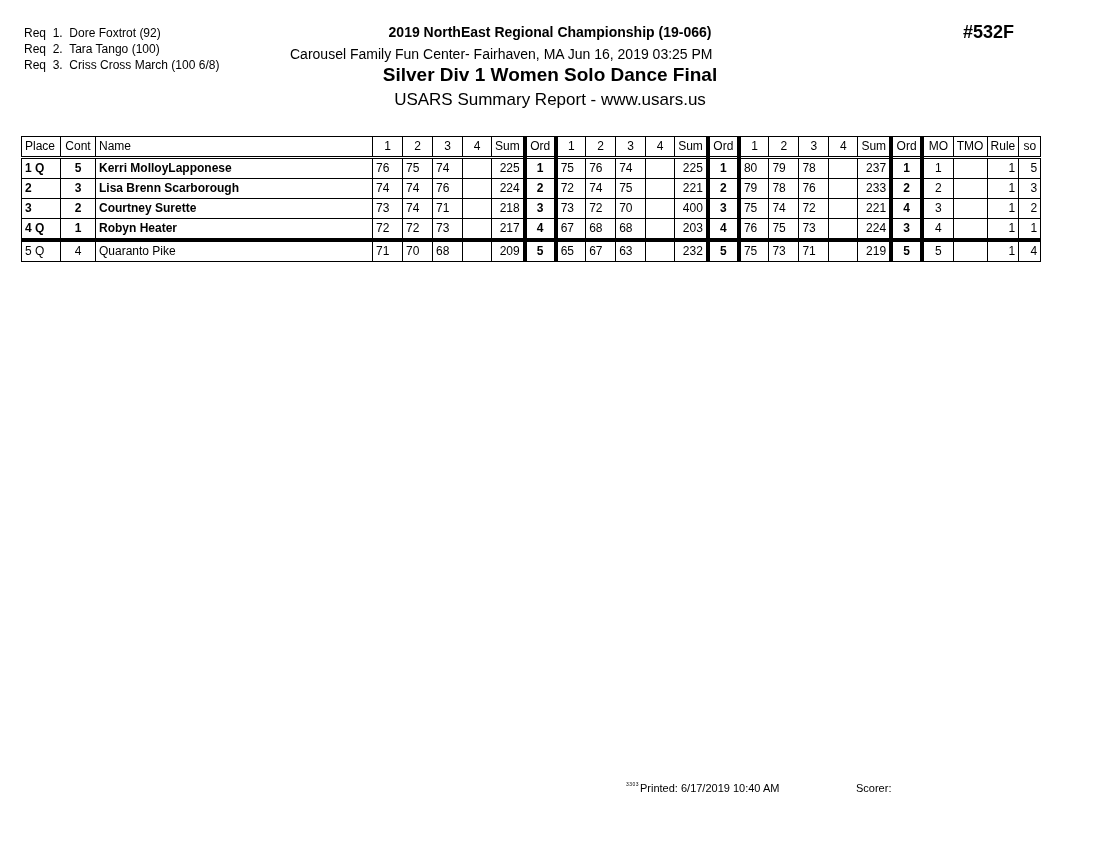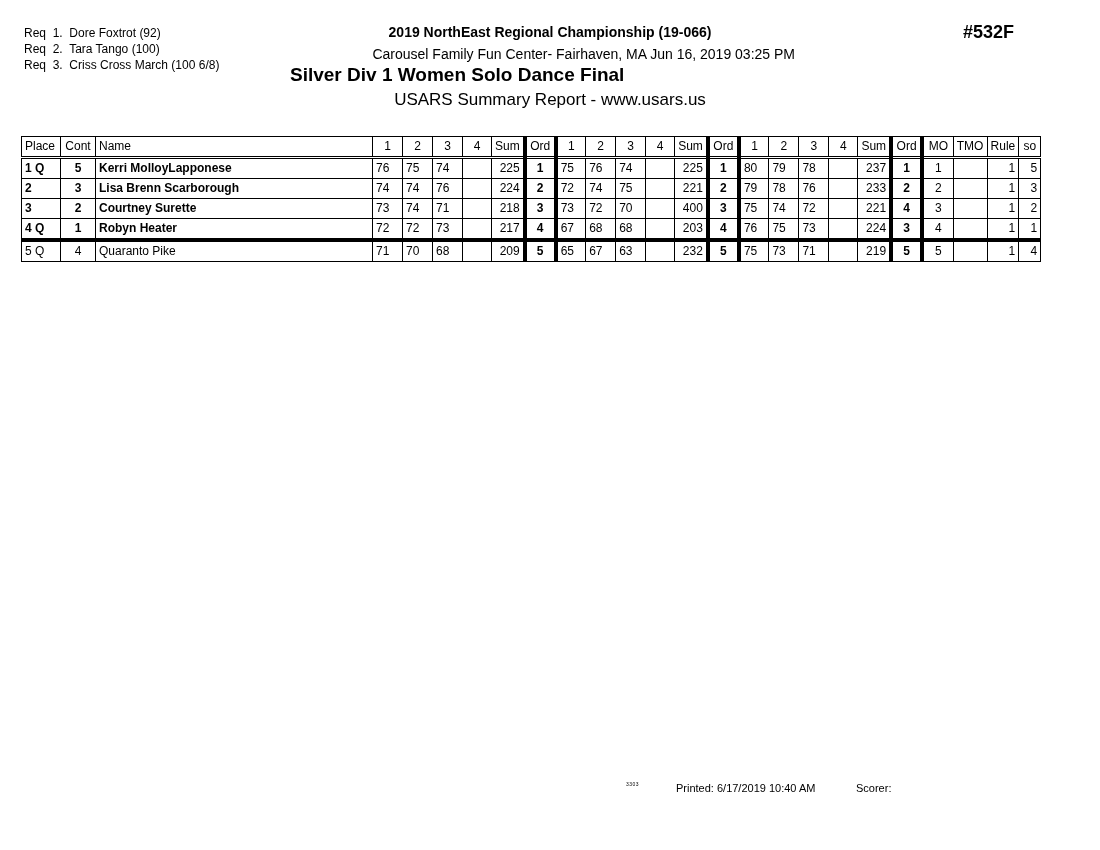--- a/index.html
+++ b/index.html
@@ -2,42 +2,42 @@
 <html><head>
 <meta charset="utf-8">
 <style>
   html, body { margin: 0; padding: 0; background: #ffffff; }
   body { width: 1100px; height: 850px; position: relative; overflow: hidden;
          font-family: "Liberation Sans", sans-serif; color: #000; }
   .req { position: absolute; left: 24px; top: 25px; font-size: 12px; line-height: 16px; }
   .req div { white-space: pre; }
   .title-block { position: absolute; left: 0; width: 1100px; top: 22px; }
   .t1 { position: absolute; left: 290px; width: 520px; top: 2px; text-align: center; font-weight: bold; font-size: 14px; }
-  .t2 { position: absolute; left: 290px; width: 505px; top: 24px; text-align: right; font-size: 14px; }
-  .t3 { position: absolute; left: 290px; width: 520px; top: 42px; text-align: left; font-weight: bold; font-size: 19px; }
+  .t2 { position: absolute; left: 290px; width: 505px; top: 24px; text-align: left; font-size: 14px; }
+  .t3 { position: absolute; left: 290px; width: 520px; top: 42px; text-align: center; font-weight: bold; font-size: 19px; }
   .t4 { position: absolute; left: 290px; width: 520px; top: 68px; text-align: center; font-size: 17px; }
   .event-no { position: absolute; left: 963px; top: 22px; font-weight: bold; font-size: 18px; }
 
   table.grid { position: absolute; left: 21px; top: 136px; border-collapse: collapse; font-size: 12px; table-layout: fixed; }
   table.grid td { border: 1px solid #000; padding: 0 3px; height: 19px; line-height: 19px; white-space: nowrap; overflow: hidden; }
   table.grid td.noborder { border: none; }
   .judge-name { text-align: left; vertical-align: top; font-size: 11px; height: 20px; }
   .hdr td { text-align: center; }
   .hdr td.left { text-align: left; }
   .hdr-row td { border-bottom: 3px double #000 !important; }
   .c { text-align: center; }
   .r { text-align: right; }
   .b { font-weight: bold; }
   .thickL { border-left: 4px solid #000 !important; }
   .cutline td { border-bottom: 4px solid #000 !important; }
   .row-bold td.nm { font-weight: bold; }
 
   .footer { position: absolute; top: 782px; font-size: 11px; }
   .tiny { position: absolute; left: 626px; top: 781px; font-size: 5px; letter-spacing: 0.5px; }
-  .printed { left: 676px; }
+  .printed { left: 640px; }
   .scorer { left: 856px; }
 </style>
 </head>
 <body>
 
 <div class="req">
   <div>Req  1.  Dore Foxtrot (92)</div>
   <div>Req  2.  Tara Tango (100)</div>
   <div>Req  3.  Criss Cross March (100 6/8)</div>
 </div>

